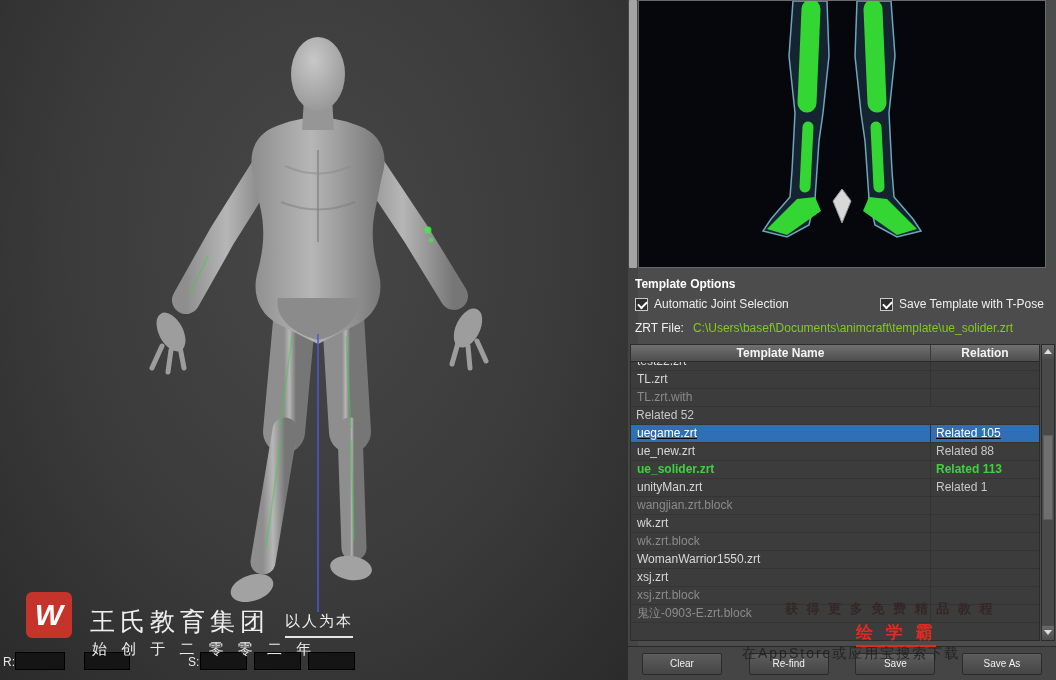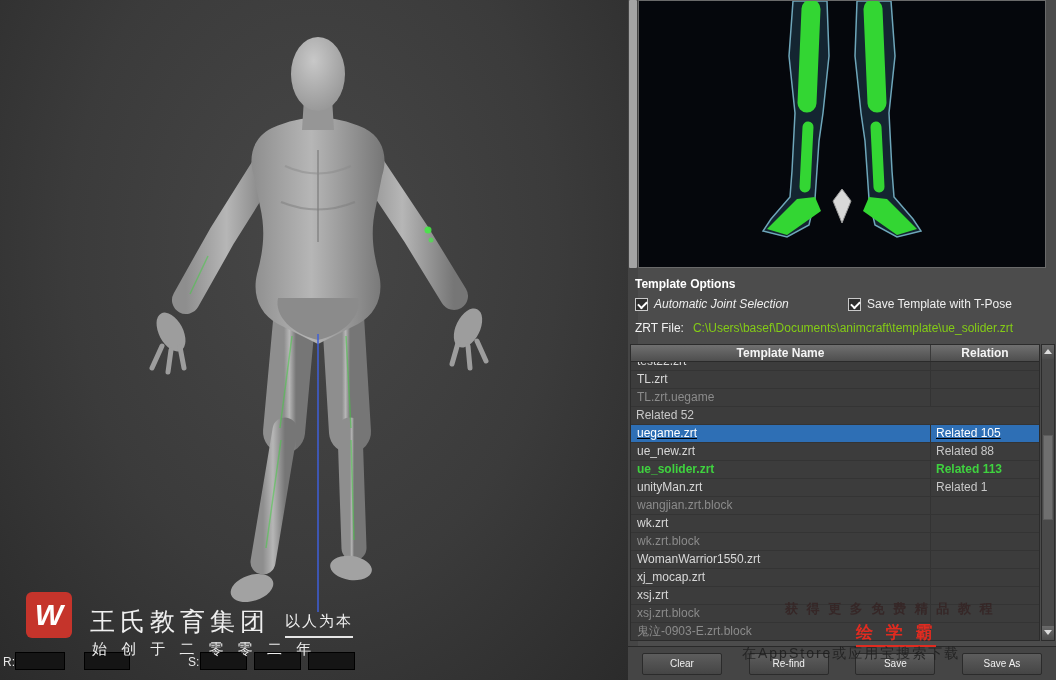--- a/index.html
+++ b/index.html
@@ -36,21 +36,21 @@
   .panel-scroll .pthumb { position:absolute; left:1px; top:0; width:8px; height:268px;
                           background:#a4a4a4; border-radius:1px; }
 
   .preview { position:absolute; left:10px; top:0; width:408px; height:268px;
              background:#05070c; border:1px solid #6a6a6a; }
 
   .options-title { position:absolute; left:7px; top:277px; font-size:12px; font-weight:bold; color:#fff; }
 
   .cb-row { position:absolute; left:7px; top:297px; width:414px; display:flex; }
   .cb-item { display:flex; align-items:center; }
-  .cb-item.first { width:213px;font-style:italic; }
+  .cb-item.first { width:245px; }
   .checkbox { width:13px; height:13px; background:#2f2f2f; border:1px solid #c9c9c9; position:relative; flex:none; }
   .checkbox.checked::after { content:""; position:absolute; left:2px; top:2px; width:7px; height:4px;
                              border-left:2px solid #fff; border-bottom:2px solid #fff; transform:rotate(-45deg); }
   .cb-label { margin-left:6px; font-size:12px; color:#eeeeee; white-space:nowrap; }
 
   .zrt-row { position:absolute; left:7px; top:321px; font-size:12px; color:#f0f0f0; white-space:nowrap; }
   .zrt-path { margin-left:9px; color:#84cc16; }
 
   
   .ttable { position:absolute; left:2px; top:344px; width:410px; height:297px;
@@ -230,21 +230,21 @@
       <div class="tbody">
           <div class="trow normal">
             <div class="cname">test22.zrt</div>
             <div class="crel"></div>
           </div>
           <div class="trow normal">
             <div class="cname">TL.zrt</div>
             <div class="crel"></div>
           </div>
           <div class="trow disabled">
-            <div class="cname">TL.zrt.uegame</div>
+            <div class="cname">TL.zrt.with</div>
             <div class="crel"></div>
           </div>
           <div class="trow normal">
             <div class="crel">Related 52</div>
           </div>
           <div class="trow selected">
             <div class="cname">uegame.zrt</div>
             <div class="crel">Related 105</div>
           </div>
           <div class="trow normal">
@@ -266,24 +266,20 @@
           <div class="trow normal">
             <div class="cname">wk.zrt</div>
             <div class="crel"></div>
           </div>
           <div class="trow disabled">
             <div class="cname">wk.zrt.block</div>
             <div class="crel"></div>
           </div>
           <div class="trow normal">
             <div class="cname">WomanWarrior1550.zrt</div>
-            <div class="crel"></div>
-          </div>
-          <div class="trow normal">
-            <div class="cname">xj_mocap.zrt</div>
             <div class="crel"></div>
           </div>
           <div class="trow normal">
             <div class="cname">xsj.zrt</div>
             <div class="crel"></div>
           </div>
           <div class="trow disabled">
             <div class="cname">xsj.zrt.block</div>
             <div class="crel"></div>
           </div>

